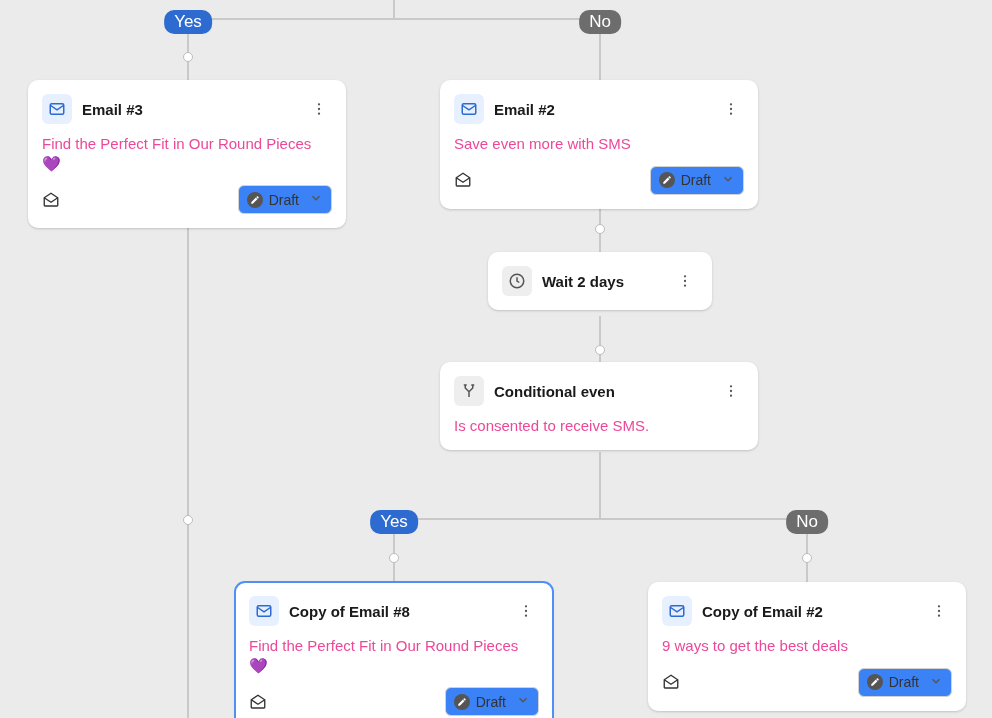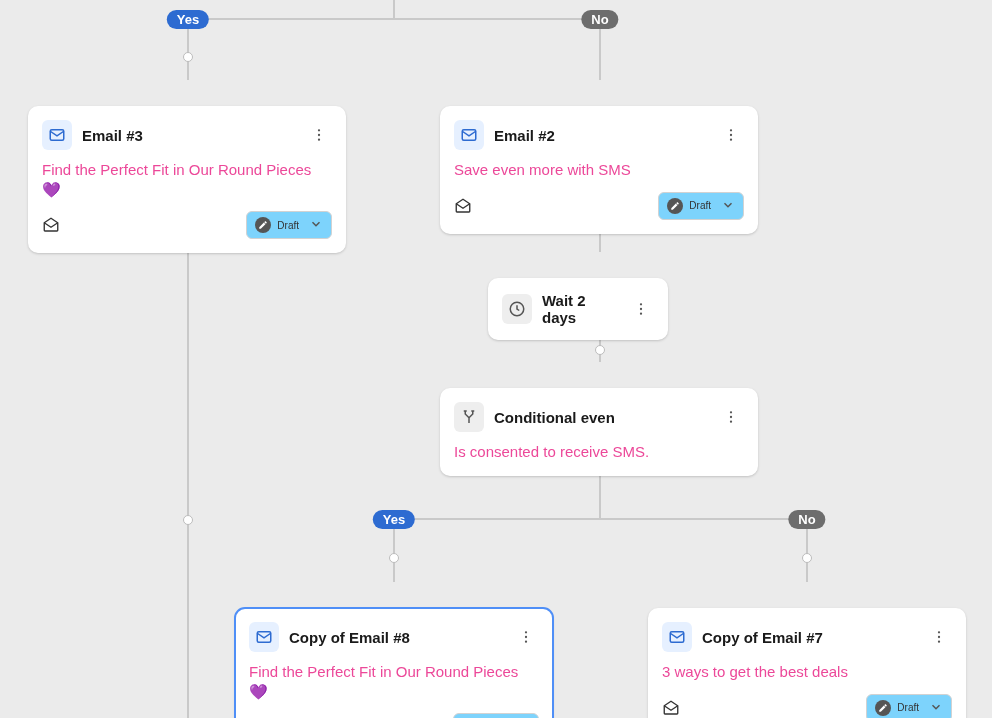--- a/index.html
+++ b/index.html
@@ -14,63 +14,62 @@
     .canvas { position: relative; width: 100%; height: 100%; }
 
     svg.lines { position: absolute; top: 0; left: 0; width: 992px; height: 718px; pointer-events: none; }
 
     .card {
       position: absolute;
       background: #fff;
       border-radius: 10px;
       box-shadow: 0 1px 3px rgba(0,0,0,0.12), 0 1px 2px rgba(0,0,0,0.06);
       padding: 14px 14px 14px 14px;
-      margin-top: 26px;
     }
     .card.selected { outline: 2px solid #4f8ff7; outline-offset: -1px; }
     .card-head { display: flex; align-items: center; gap: 10px; }
     .icon-badge {
       width: 30px; height: 30px; border-radius: 6px;
       background: #e6f0ff;
       display: flex; align-items: center; justify-content: center;
       flex-shrink: 0;
     }
     .icon-badge.gray { background: #eeeeee; }
     .icon-badge svg { width: 18px; height: 18px; }
     .card-title { font-weight: 600; font-size: 15px; color: #1a1a1a; flex: 1; }
     .card-desc { font-size: 15px; color: #ec4899; margin-top: 10px; line-height: 1.3; }
     .card-foot { display: flex; justify-content: space-between; align-items: center; margin-top: 12px; }
     .small-icon { width: 18px; height: 18px; }
     .small-icon svg { width: 18px; height: 18px; }
     .status-dd {
       display: flex; align-items: center; gap: 6px;
       border: 1px solid #d2d2d2; border-radius: 6px;
-      padding: 5px 8px; font-size: 10px; color: #333;
-      background: #7dd3fc; cursor: pointer;
+      padding: 5px 8px; font-size: 14px; color: #333;
+      background: #3b82f6; cursor: pointer;
     }
     .status-dd .dot {
       width: 16px; height: 16px; border-radius: 50%;
       background: #555; display: flex; align-items: center; justify-content: center;
       flex-shrink: 0;
     }
     .status-dd .dot svg { width: 10px; height: 10px; }
     .status-dd .chev { margin-left: 4px; }
     .more-btn {
       background: transparent; border: none; cursor: pointer;
       width: 26px; height: 26px; display: flex; align-items: center; justify-content: center;
       border-radius: 4px; margin-left: auto;
     }
     .more-btn svg { width: 16px; height: 16px; }
 
     .pill {
       position: absolute;
-      font-size: 13px; color: #fff;
+      font-size: 17px; color: #fff;
       padding: 2px 10px; border-radius: 10px;
       transform: translateX(-50%);
-      font-weight: 700;
+      font-weight: 400;
     }
     .pill.yes { background: #2d6bd1; }
     .pill.no  { background: #6d6d6d; }
 
     .node-dot {
       position: absolute;
       width: 10px; height: 10px;
       border-radius: 50%;
       background: #fff; border: 1.5px solid #bcbcbc;
       transform: translate(-50%,-50%);
@@ -187,21 +186,21 @@
         <span>Draft</span>
         <span class="chev">
           <svg width="14" height="14" viewBox="0 0 24 24" fill="none" stroke="#555" stroke-width="2.5">
               <path d="M6 9l6 6 6-6"></path>
             </svg>
         </span>
       </div>
     </div>
   </div>
 
-  <div class="card" style="left:488px; top:252px; width:180px;">
+  <div class="card" style="left:488px; top:252px; width:224px;">
     <div class="card-head">
       <div class="icon-badge gray">
         <svg viewBox="0 0 24 24" fill="none" stroke="#555" stroke-width="2">
             <circle cx="12" cy="12" r="9"></circle>
             <path d="M12 7v5l3 2"></path>
           </svg>
       </div>
       <div class="card-title">Wait 2 days</div>
       <button class="more-btn">
         <svg viewBox="0 0 24 24" fill="#555">
@@ -277,30 +276,30 @@
   </div>
 
   <div class="card" style="left:648px; top:582px; width:318px;">
     <div class="card-head">
       <div class="icon-badge">
         <svg viewBox="0 0 24 24" fill="none" stroke="#2d6bd1" stroke-width="2">
             <rect x="3" y="5" width="18" height="14" rx="2"></rect>
             <path d="M3 7l9 6 9-6"></path>
           </svg>
       </div>
-      <div class="card-title">Copy of Email #7</div>
-      <button class="more-btn">
-        <svg viewBox="0 0 24 24" fill="#555">
-            <circle cx="12" cy="5" r="1.7"></circle>
-            <circle cx="12" cy="12" r="1.7"></circle>
-            <circle cx="12" cy="19" r="1.7"></circle>
-          </svg>
-      </button>
-    </div>
-    <div class="card-desc">3 ways to get the best deals</div>
+      <div class="card-title">Copy of Email #2</div>
+      <button class="more-btn">
+        <svg viewBox="0 0 24 24" fill="#555">
+            <circle cx="12" cy="5" r="1.7"></circle>
+            <circle cx="12" cy="12" r="1.7"></circle>
+            <circle cx="12" cy="19" r="1.7"></circle>
+          </svg>
+      </button>
+    </div>
+    <div class="card-desc">9 ways to get the best deals</div>
     <div class="card-foot">
       <div class="small-icon">
         <svg viewBox="0 0 24 24" fill="none" stroke="#333" stroke-width="1.8">
             <path d="M3 9l9-6 9 6v10a1 1 0 0 1-1 1H4a1 1 0 0 1-1-1V9z"></path>
             <path d="M3 9l9 6 9-6"></path>
           </svg>
       </div>
       <div class="status-dd">
         <span class="dot">
           <svg viewBox="0 0 24 24" fill="#fff">

